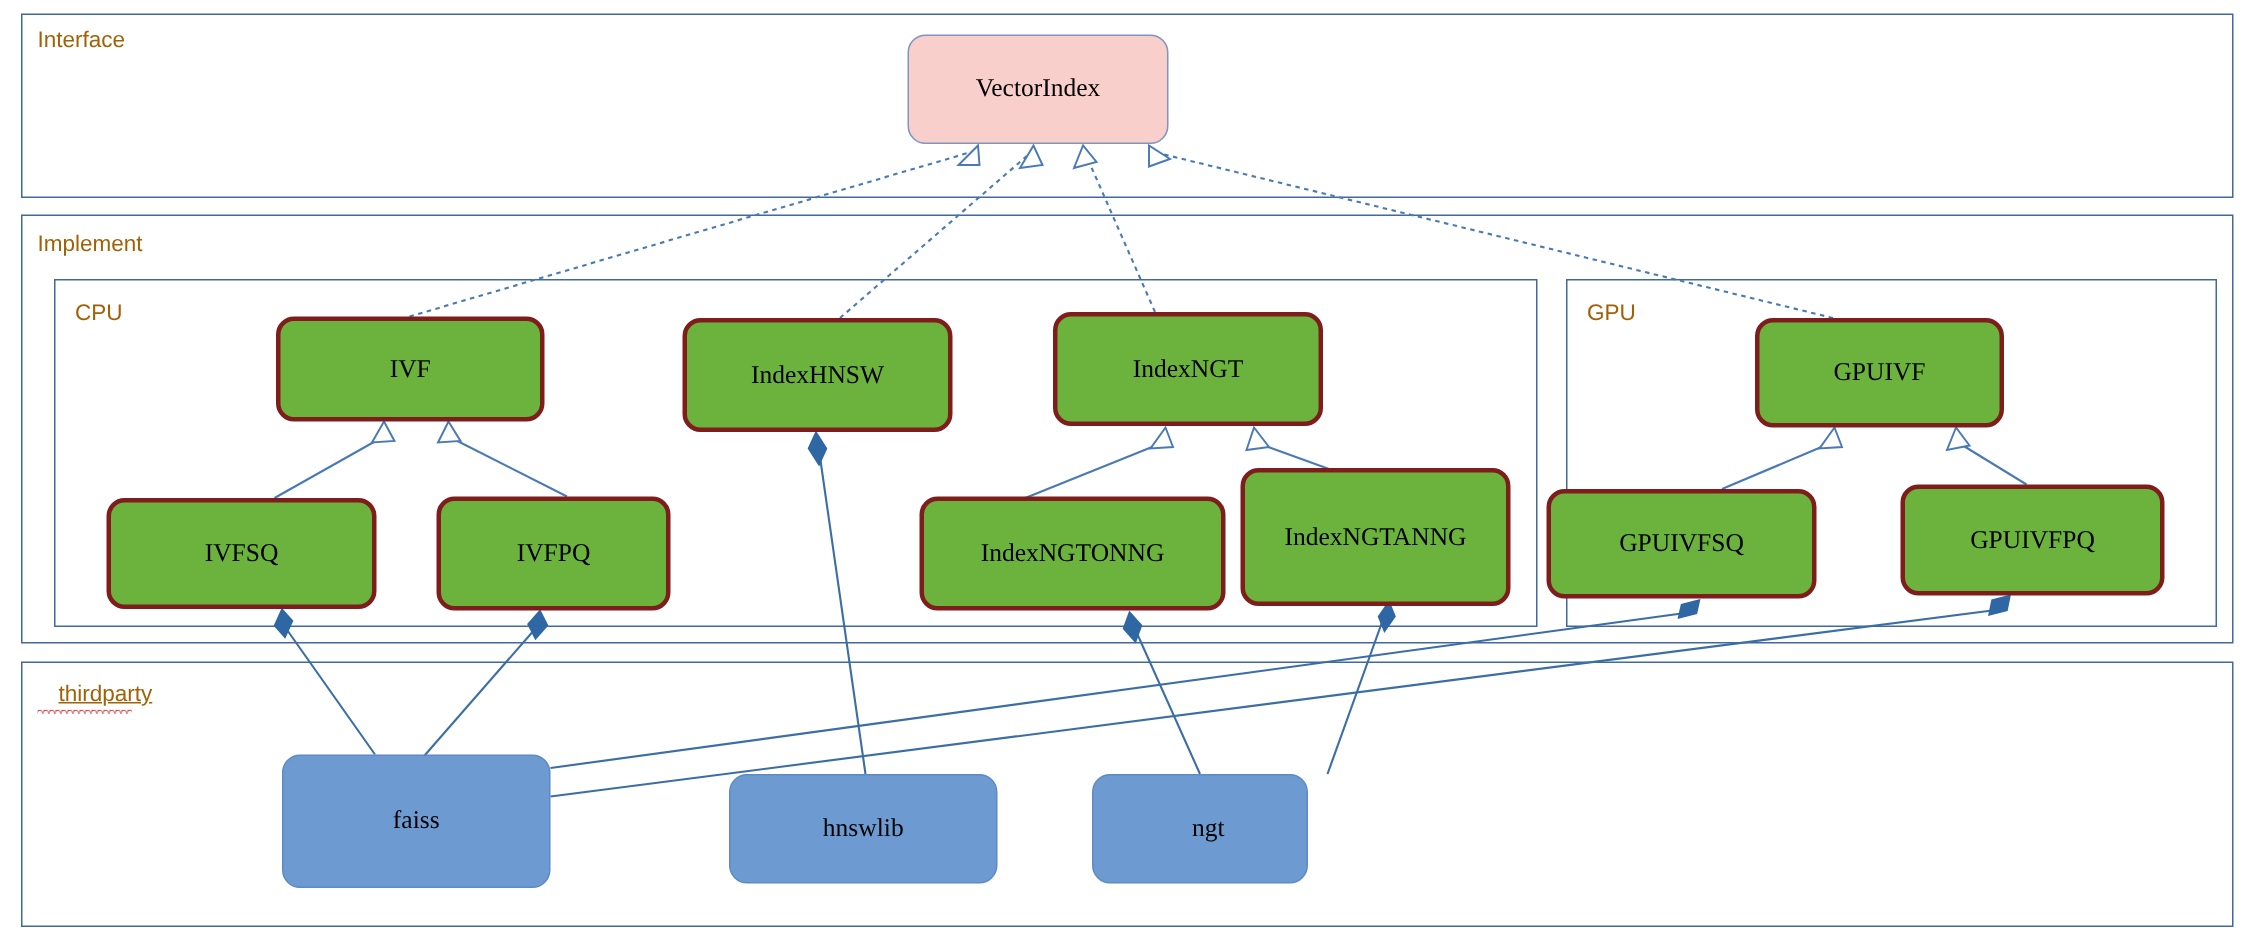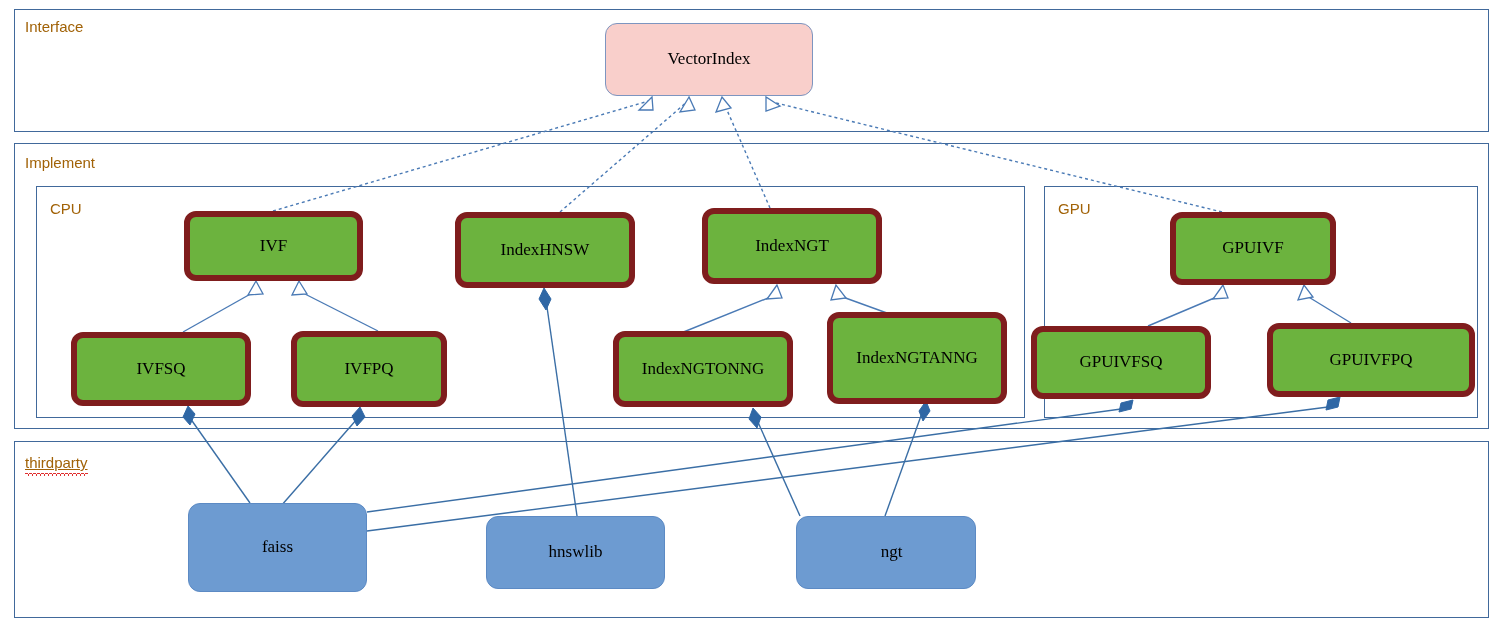--- a/index.html
+++ b/index.html
@@ -55,21 +55,21 @@
     color: #000000;
     text-align: center;
     line-height: 1.1;
   }
   .node.iface {
     background: #f9cfcb;
     border: 1px solid #7d95c0;
   }
   .node.impl {
     background: #6cb33e;
-    border: 6px solid #7f1d1d;
+    border: 3px solid #7f1d1d;
   }
   .node.thirdparty {
     background: #6d9bd1;
     border: 1px solid #5c8ac4;
   }
   svg.edges {
     position: absolute;
     left: 0;
     top: 0;
     width: 1503px;
@@ -115,21 +115,21 @@
   <div class="group-box" id="box-implement" style="left: 14px; top: 143px; width: 1475px; height: 286px;"></div>
   <div class="group-label" id="label-implement" style="left: 25px; top: 154px;">Implement</div>
 
   <div class="group-box" id="box-cpu" style="left: 36px; top: 186px; width: 989px; height: 232px;"></div>
   <div class="group-label" id="label-cpu" style="left: 50px; top: 200px;">CPU</div>
 
   <div class="group-box" id="box-gpu" style="left: 1044px; top: 186px; width: 434px; height: 232px;"></div>
   <div class="group-label" id="label-gpu" style="left: 1058px; top: 200px;">GPU</div>
 
   <div class="group-box" id="box-thirdparty" style="left: 14px; top: 441px; width: 1475px; height: 177px;"></div>
-  <div class="group-label misspelled" id="label-thirdparty" style="left: 25px; top: 454px; text-decoration: underline;">thirdparty</div>
+  <div class="group-label misspelled" id="label-thirdparty" style="left: 39px; top: 454px; text-decoration: underline;">thirdparty</div>
   <div class="squiggle" id="squiggle-thirdparty" style="left: 25px; top: 472px; width: 62.5312px;"></div>
 
   <svg class="edges" id="edge-layer" viewBox="0 0 1503 628">
 
     <g>
       <path class="realize" d="M 273 211 L 652 100"></path>
       <polygon class="tri-hollow" points="652,97 639,110 653,110"></polygon>
     </g>
     <g>
       <path class="realize" d="M 560 212 L 688 101"></path>
@@ -193,57 +193,57 @@
       <path class="compose" d="M 800 516 L 757 420"></path>
       <polygon class="diamond-filled" points="753,408 749,419 757,428 761,417"></polygon>
     </g>
     <g>
       <path class="compose" d="M 885 516 L 922 413"></path>
       <polygon class="diamond-filled" points="926,401 919,411 923,421 930,411"></polygon>
     </g>
   </svg>
 
   <div id="node-layer">
-      <div class="node iface" style="left: 605px; top: 23px; width: 208px; height: 73px; align-items: center;">
+      <div class="node iface" style="left: 605px; top: 23px; width: 174px; height: 73px; align-items: center;">
         <span>VectorIndex</span>
       </div>
       <div class="node impl" style="left: 184px; top: 211px; width: 179px; height: 70px;">
         <span>IVF</span>
       </div>
       <div class="node impl" style="left: 455px; top: 212px; width: 180px; height: 76px; text-align: right;">
         <span>IndexHNSW</span>
       </div>
       <div class="node impl" style="left: 702px; top: 208px; width: 180px; height: 76px;">
         <span>IndexNGT</span>
       </div>
       <div class="node impl" style="left: 71px; top: 332px; width: 180px; height: 74px;">
         <span>IVFSQ</span>
       </div>
       <div class="node impl" style="left: 291px; top: 331px; width: 156px; height: 76px;">
         <span>IVFPQ</span>
       </div>
-      <div class="node impl" style="left: 613px; top: 331px; width: 180px; height: 76px;">
+      <div class="node impl" style="left: 613px; top: 331px; width: 204px; height: 76px;">
         <span>IndexNGTONNG</span>
       </div>
       <div class="node impl" style="left: 827px; top: 312px; width: 180px; height: 92px;">
         <span>IndexNGTANNG</span>
       </div>
       <div class="node impl" style="left: 1170px; top: 212px; width: 166px; height: 73px;">
         <span>GPUIVF</span>
       </div>
       <div class="node impl" style="left: 1031px; top: 326px; width: 180px; height: 73px;">
         <span>GPUIVFSQ</span>
       </div>
-      <div class="node impl" style="left: 1267px; top: 323px; width: 208px; height: 74px;">
+      <div class="node impl" style="left: 1267px; top: 323px; width: 176px; height: 74px;">
         <span>GPUIVFPQ</span>
       </div>
       <div class="node thirdparty" style="left: 188px; top: 503px; width: 179px; height: 89px;">
         <span>faiss</span>
       </div>
       <div class="node thirdparty" style="left: 486px; top: 516px; width: 179px; height: 73px;">
         <span>hnswlib</span>
       </div>
-      <div class="node thirdparty" style="left: 796px; top: 516px; width: 180px; height: 73px; padding-left: 11px;">
+      <div class="node thirdparty" style="left: 728px; top: 516px; width: 144px; height: 73px; padding-left: 11px;">
         <span>ngt</span>
       </div>
     </div>
 
 </div>
 
 </body></html>

